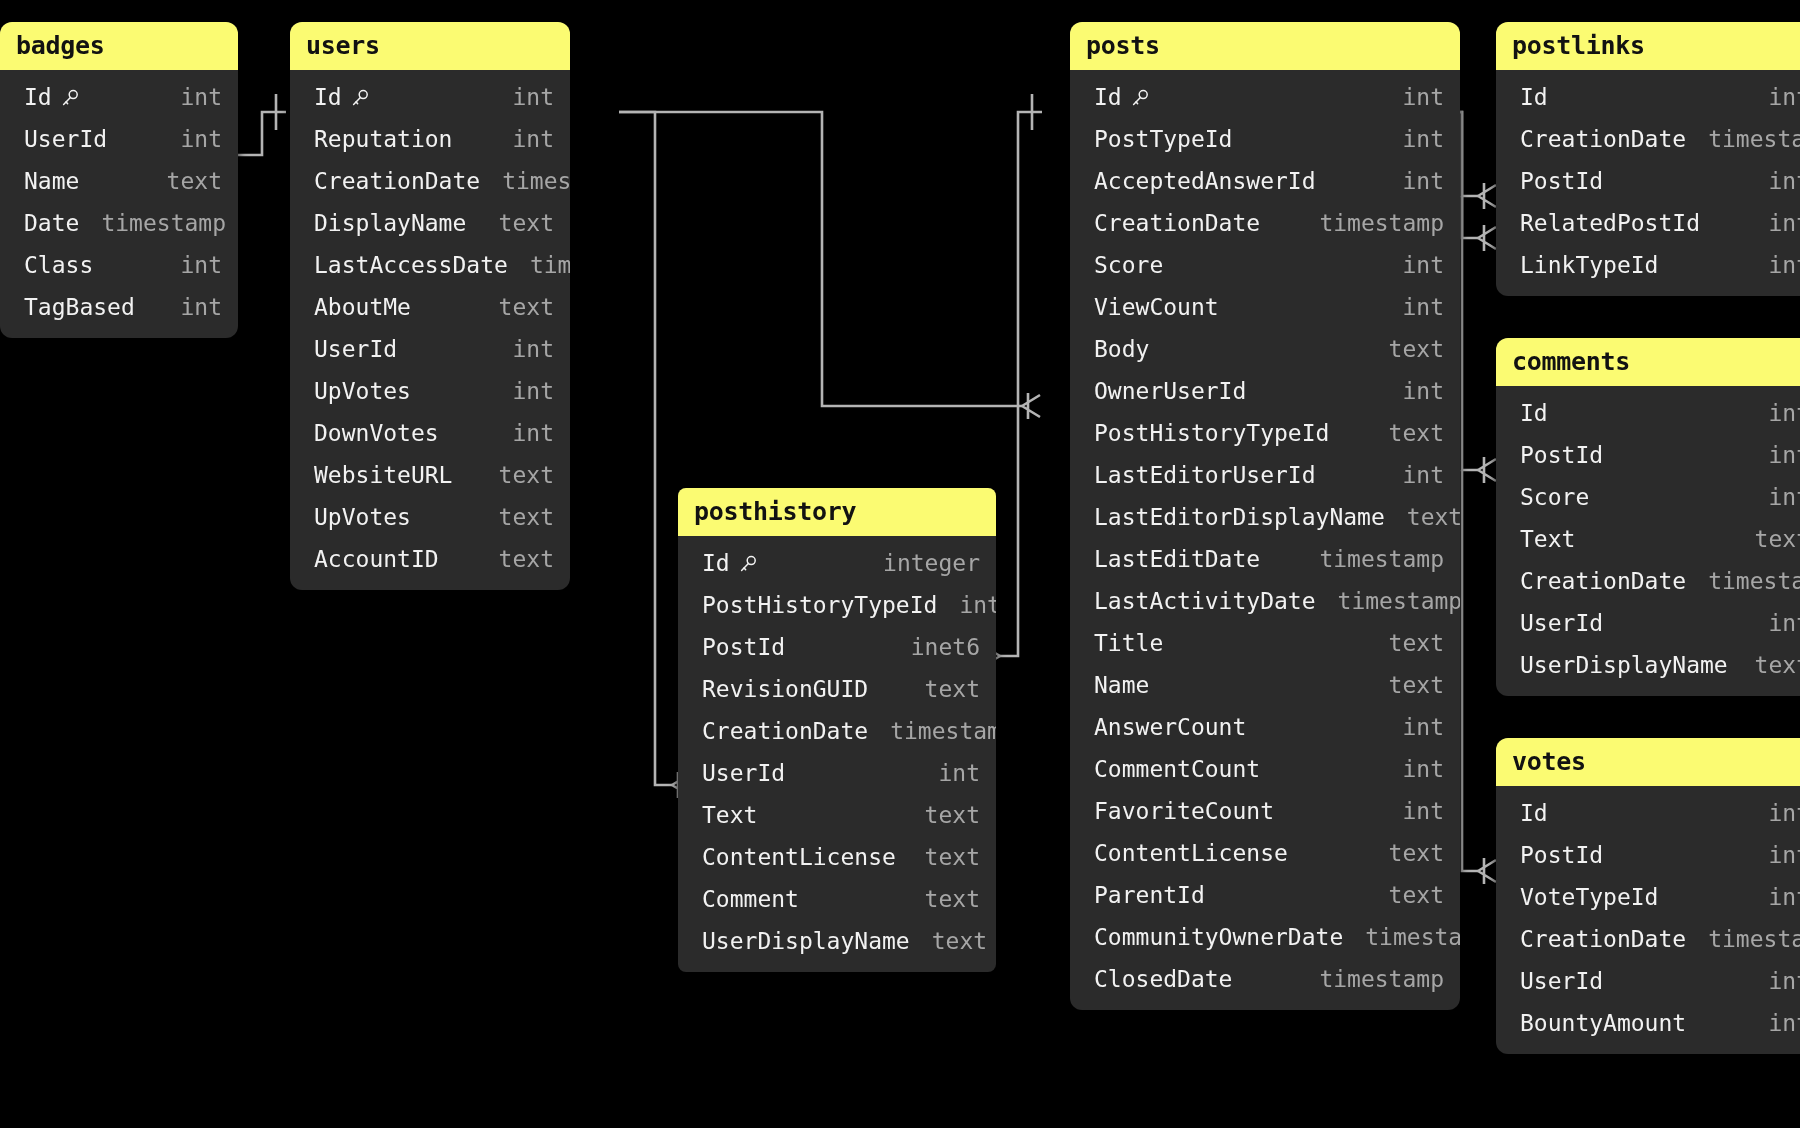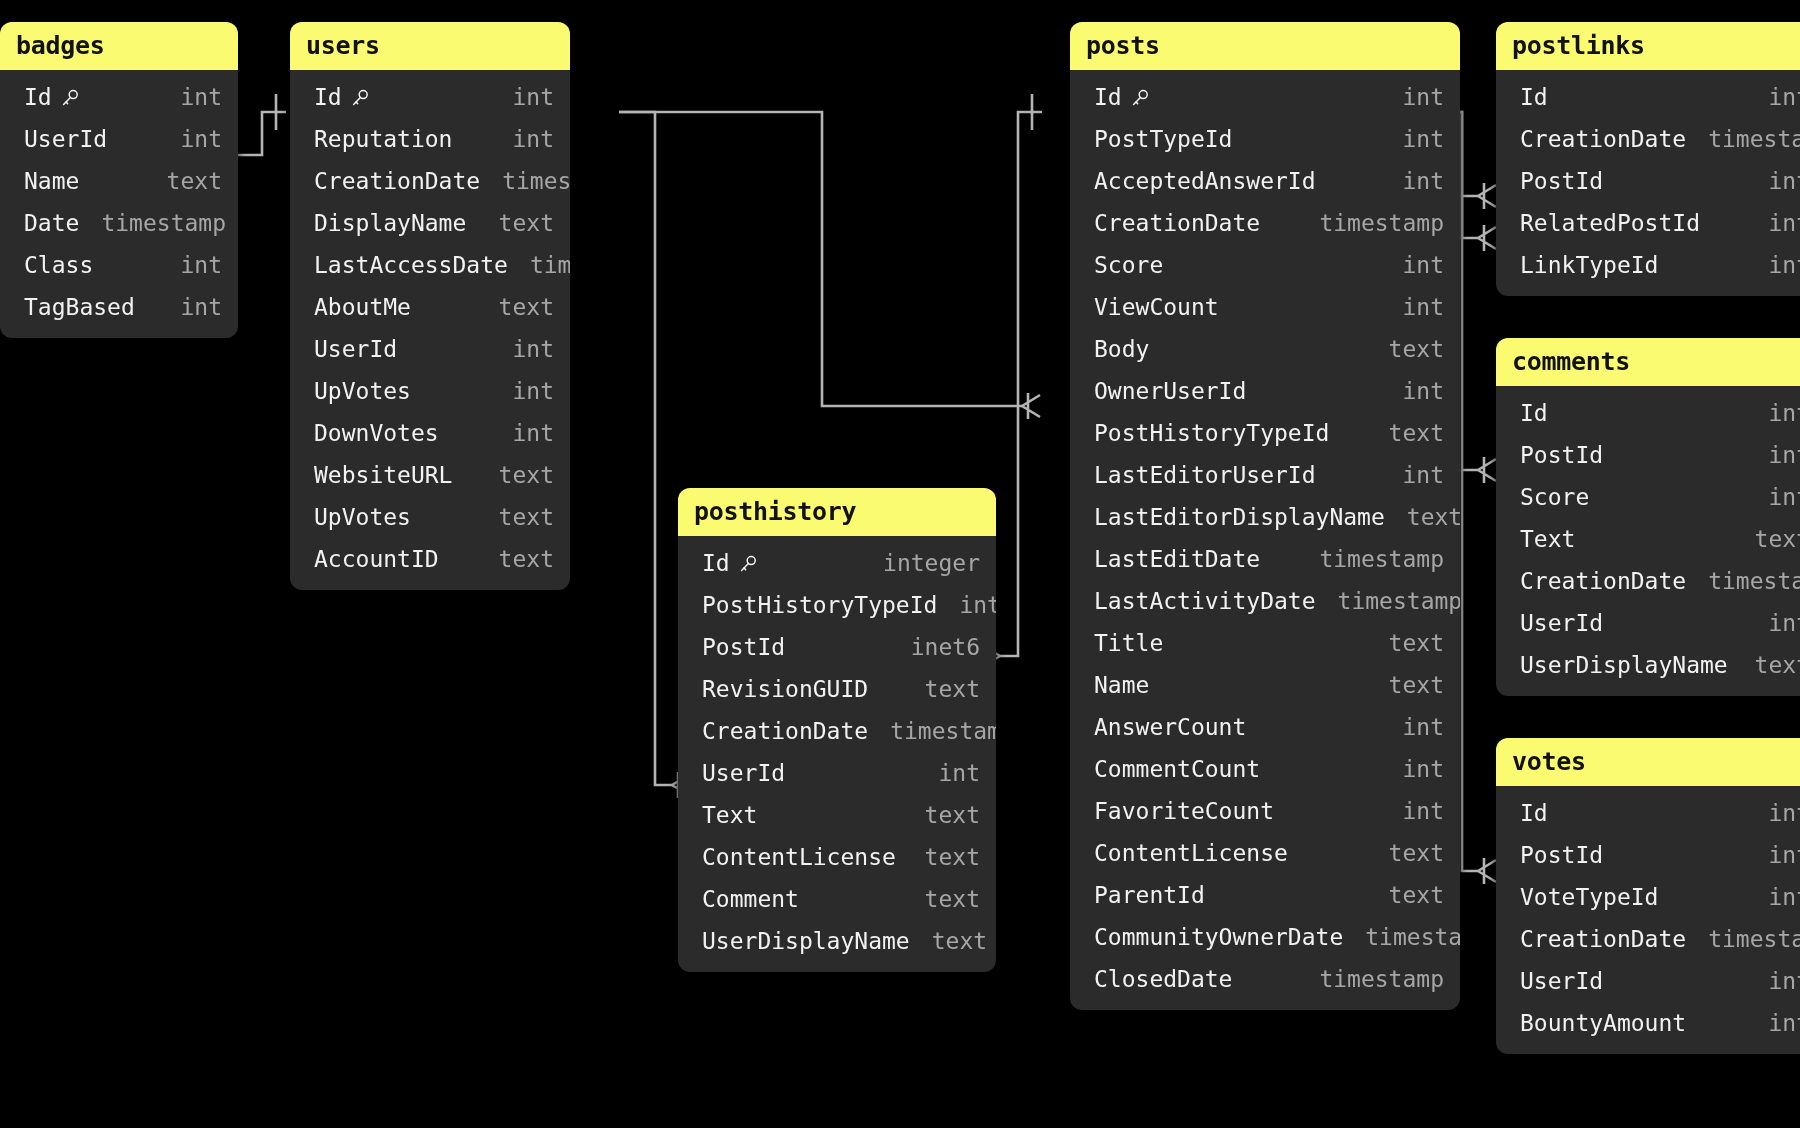--- a/index.html
+++ b/index.html
@@ -251,21 +251,21 @@
             <div class="field-type">text</div>
           </div>
           <div class="field-row">
             <div class="field-name">
               <span>AccountID</span>
             </div>
             <div class="field-type">text</div>
           </div>
         </div>
       </div>
-      <div class="table-card" style="left: 678px; top: 488px; width: 318px;">
+      <div class="table-card" style="left: 678px; top: 488px; width: 318px; border-radius: 8px;">
         <div class="table-header">posthistory</div>
         <div class="table-body">
           <div class="field-row">
             <div class="field-name">
               <span>Id</span>
               <span class="key-icon">
                 <svg viewBox="0 0 20 20" width="20" height="20" aria-hidden="true">
                   <circle cx="13.2" cy="6.6" r="4.0" fill="none" stroke="#f2f2f2" stroke-width="1.5"></circle>
                   <path d="M10.4 9.4 L3.6 16.4" stroke="#f2f2f2" stroke-width="1.5" fill="none" stroke-linecap="round"></path>
                   <path d="M6.0 14.0 L7.6 15.6" stroke="#f2f2f2" stroke-width="1.5" fill="none" stroke-linecap="round"></path>

